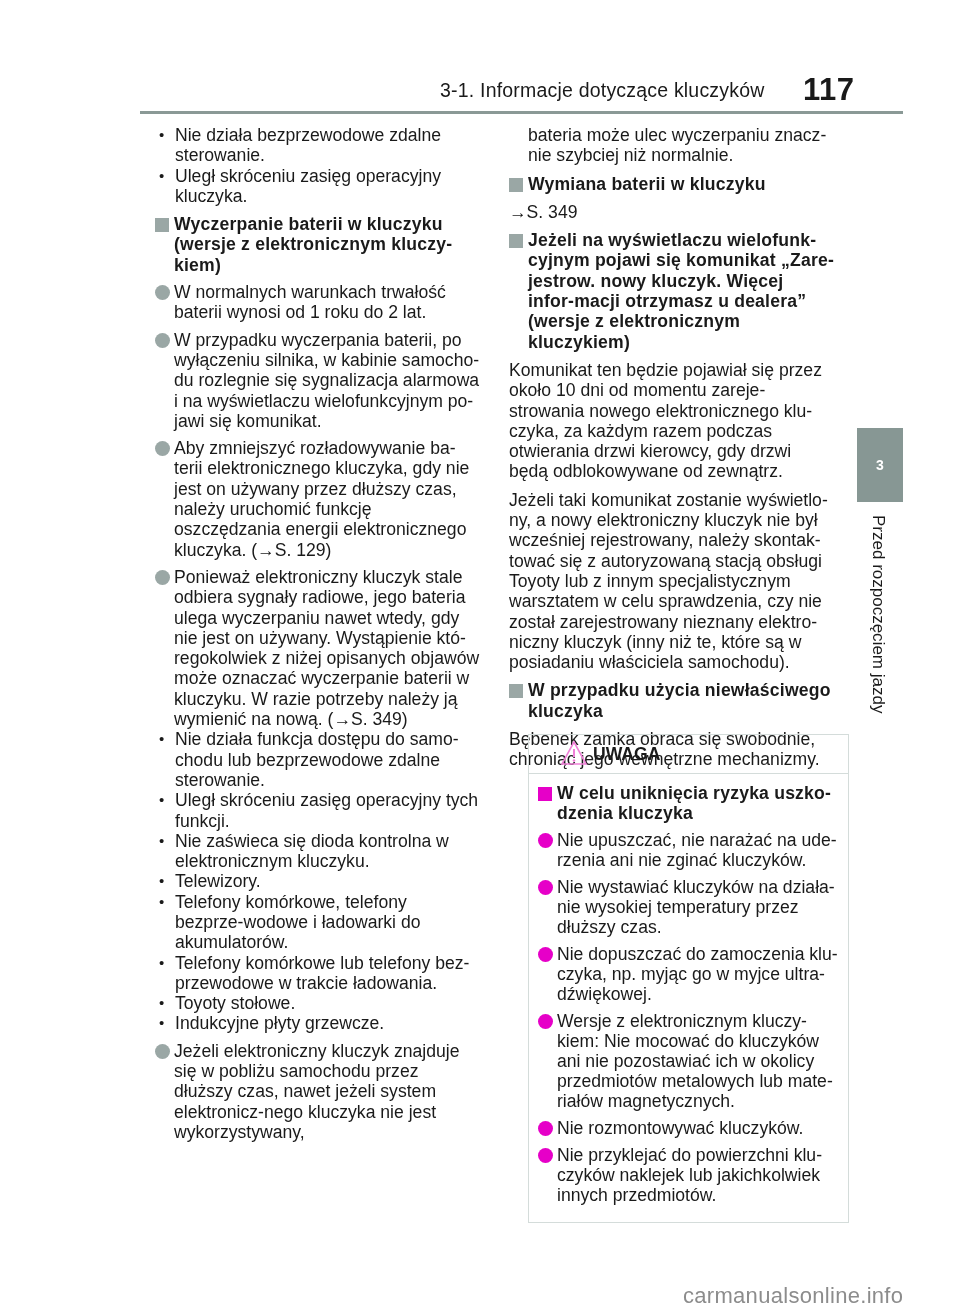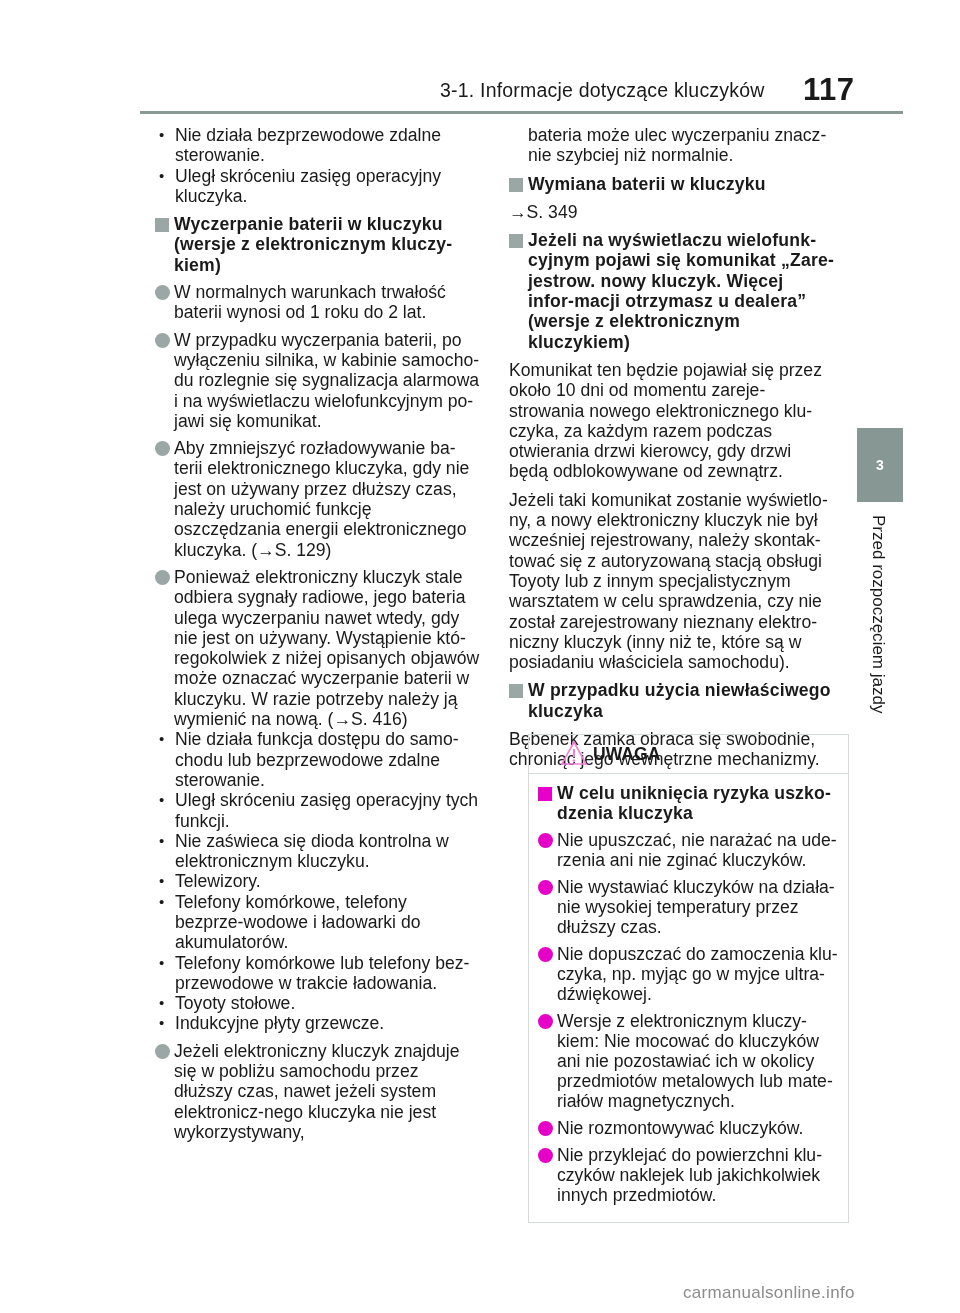--- a/index.html
+++ b/index.html
@@ -27,21 +27,21 @@
   .warn-box { position:absolute; left:528px; top:734px; width:321px; height:489px;
               border:1.5px solid #d4dcda; box-sizing:border-box; }
   .warn-head { height:38px; border-bottom:1.5px solid #d4dcda; position:relative; }
   .warn-head .tri { position:absolute; left:31px; top:5px; }
   .warn-head .lbl { position:absolute; left:64px; top:9px; font-weight:bold; font-size:17.6px; }
   .warn-body { padding:6px 10px 0 9px; font-size:17.6px; line-height:20px; }
   .warn-body .sq-head .sq { background:#e600c8; }
   .warn-body .circ .dot { background:#e600c8; }
   .warn-body .sq-head { margin-top:3px; }
 
-  .watermark { position:absolute; left:683px; top:1283px; font-size:17px; color:#8c8c8c; letter-spacing:0.3px; }
+  .watermark { position:absolute; left:683px; top:1283px; font-size:22px; color:#8c8c8c; letter-spacing:0.3px; }
 </style>
 </head>
 <body>
 
 <div class="header-title">3-1. Informacje dotyczące kluczyków</div>
 <div class="page-num">117</div>
 <div class="header-rule"></div>
 
 <div class="side-tab">
   <span>3</span>
@@ -64,21 +64,21 @@
   <div class="circ">
     <span class="dot"></span>
     <span>W przypadku wyczerpania baterii, po wyłączeniu silnika, w kabinie samocho-du rozlegnie się sygnalizacja alarmowa i na wyświetlaczu wielofunkcyjnym po-jawi się komunikat.</span>
   </div>
   <div class="circ">
     <span class="dot"></span>
     <span>Aby zmniejszyć rozładowywanie ba-terii elektronicznego kluczyka, gdy nie jest on używany przez dłuższy czas, należy uruchomić funkcję oszczędzania energii elektronicznego kluczyka. (→S. 129)</span>
   </div>
   <div class="circ">
     <span class="dot"></span>
-    <span>Ponieważ elektroniczny kluczyk stale odbiera sygnały radiowe, jego bateria ulega wyczerpaniu nawet wtedy, gdy nie jest on używany. Wystąpienie któ-regokolwiek z niżej opisanych objawów może oznaczać wyczerpanie baterii w kluczyku. W razie potrzeby należy ją wymienić na nową. (→S. 416)</span>
+    <span>Ponieważ elektroniczny kluczyk stale odbiera sygnały radiowe, jego bateria ulega wyczerpaniu nawet wtedy, gdy nie jest on używany. Wystąpienie któ-regokolwiek z niżej opisanych objawów może oznaczać wyczerpanie baterii w kluczyku. W razie potrzeby należy ją wymienić na nową. (→S. 349)</span>
   </div>
   <div class="bullet">Nie działa funkcja dostępu do samo-chodu lub bezprzewodowe zdalne sterowanie.</div>
   <div class="bullet">Uległ skróceniu zasięg operacyjny tych funkcji.</div>
   <div class="bullet">Nie zaświeca się dioda kontrolna w elektronicznym kluczyku.</div>
 
   <div class="bullet">Telewizory.</div>
   <div class="bullet">Telefony komórkowe, telefony bezprze-wodowe i ładowarki do akumulatorów.</div>
   <div class="bullet">Telefony komórkowe lub telefony bez-przewodowe w trakcie ładowania.</div>
   <div class="bullet">Toyoty stołowe.</div>
   <div class="bullet">Indukcyjne płyty grzewcze.</div>

